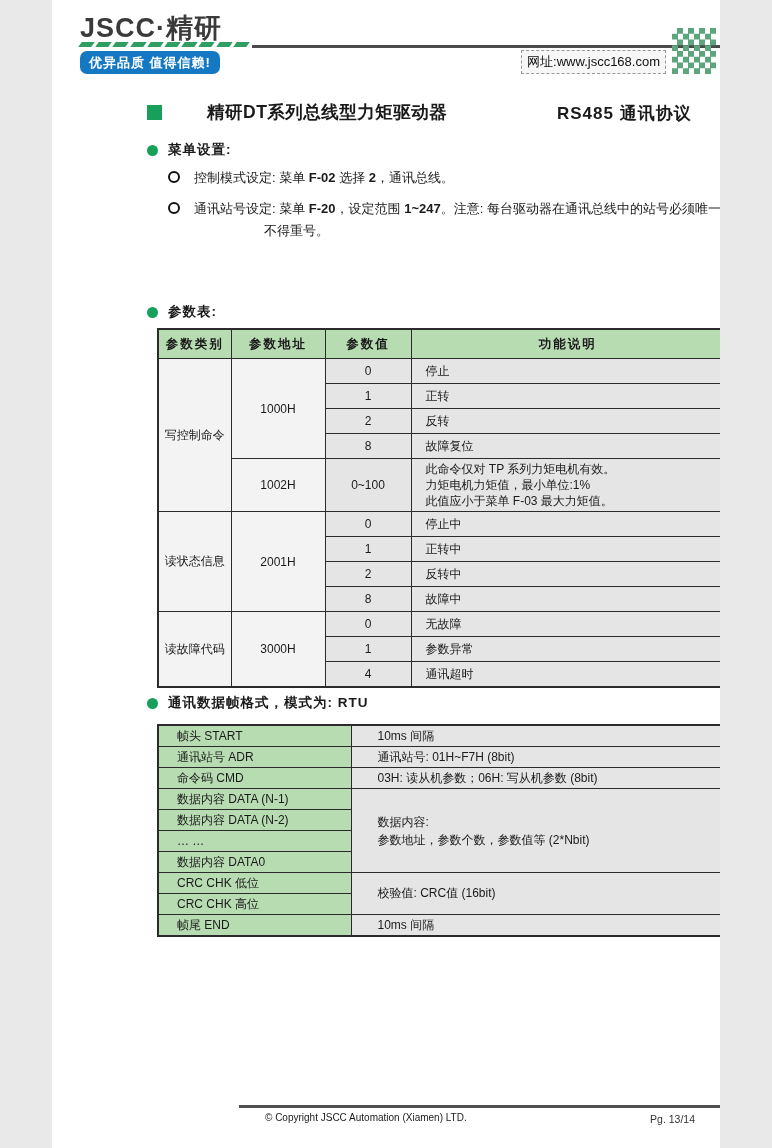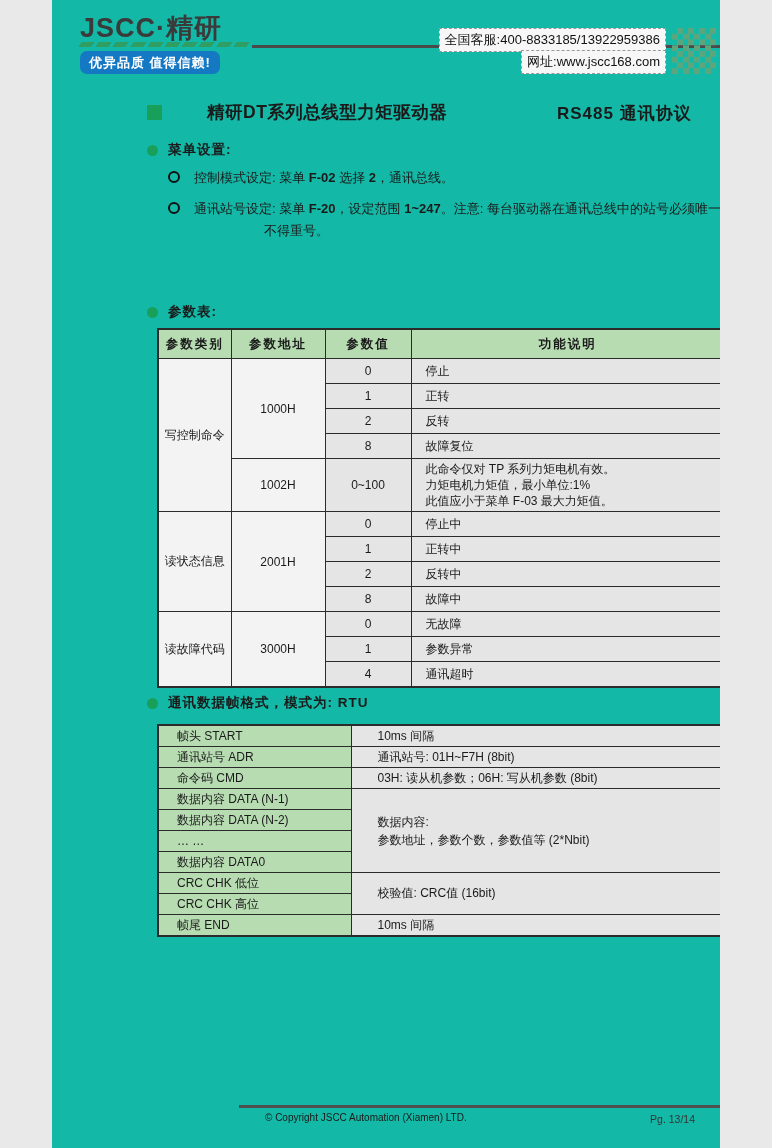--- a/index.html
+++ b/index.html
@@ -1,18 +1,18 @@
 <!DOCTYPE html>
 <html><head>
 <meta charset="utf-8">
 <style>
   html,body{margin:0;padding:0;}
   body{background:#e9e9e9;}
   .page{
-    position:relative;width:668px;height:1148px;background:#14b8a6;
+    position:relative;width:668px;height:1148px;background:#ffffff;
     font-family:"Liberation Sans","DejaVu Sans",sans-serif;color:#1a1a1a;
     overflow:hidden;margin:0 auto;
   }
   
   .logo-text{position:absolute;left:28px;top:10px;font-size:27px;font-weight:bold;color:#3a3a3a;letter-spacing:1px;}
   .logo-dashes{position:absolute;left:28px;top:42px;width:168px;height:5px;display:flex;gap:4px;}
   .logo-dashes i{flex:1;background:#2f9e63;transform:skewX(-35deg);}
   .slogan-badge{position:absolute;left:28px;top:51px;background:#1578c2;color:#ffffff;
     font-weight:bold;font-size:13px;line-height:13px;padding:5px 9px;border-radius:7px;letter-spacing:1px;}
   .header-rule{position:absolute;left:200px;top:45px;width:528px;height:3px;background:#4a4a4a;}
@@ -73,21 +73,20 @@
       <i></i>
       <i></i>
       <i></i>
       <i></i>
       <i></i>
       <i></i>
       <i></i>
   </div>
   <div class="slogan-badge">优异品质 值得信赖!</div>
   <div class="header-rule"></div>
-  <div class="contact-box contact-hotline">全国客服:400-8833185/13922959386</div>
   <div class="contact-box contact-website">网址:www.jscc168.com</div>
   <div class="checker"></div>
 
   <div class="title-row">
     <span class="green-square"></span>
     <span class="title-product">精研DT系列总线型力矩驱动器</span>
   </div>
   <div class="title-protocol">RS485  通讯协议</div>
 
   <div class="sec-heading menu-heading">

